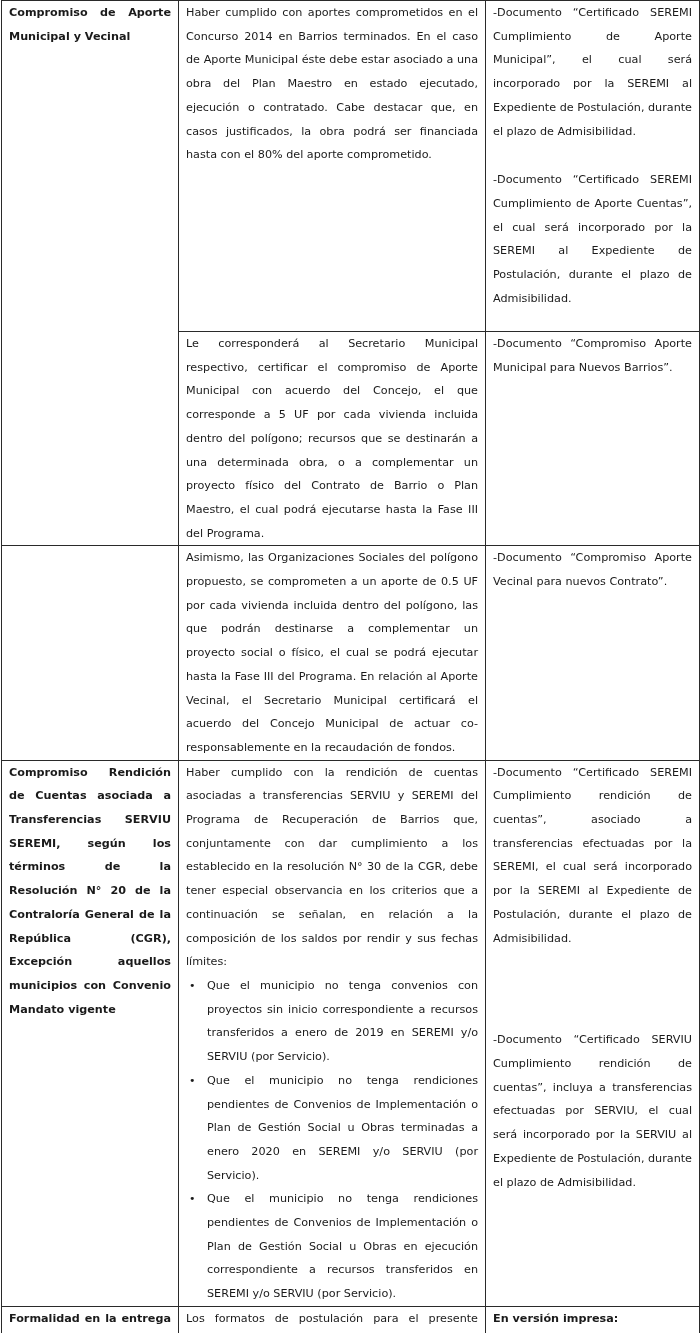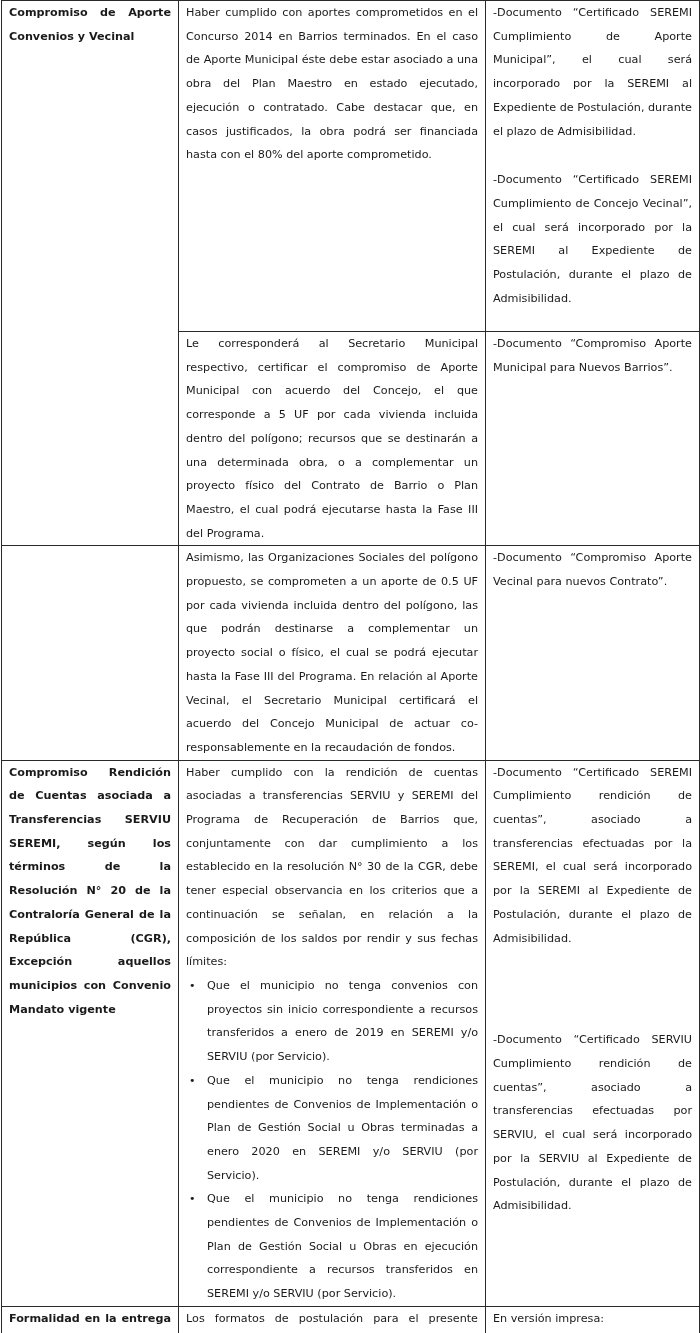--- a/index.html
+++ b/index.html
@@ -27,48 +27,48 @@
     .crit { font-weight: bold; padding-left: 6px; padding-right: 6px; }
     .crit .txt { text-align: justify; text-align-last: left; }
     p { margin: 0; }
     .gap1 { margin-top: 25px; }
     .gap3 { margin-top: 78px; }
     ul.bullets { margin: 0; padding: 0; list-style: none; }
     ul.bullets li { position: relative; padding-left: 21px; text-align: justify; }
     ul.bullets li .dot {
       position: absolute; left: 3px; top: 0; font-size: 11px;
     }
-    .subhead { font-weight: normal; }
+    .subhead { font-weight: bold; }
     tr.r1 { height: 331px; }
     tr.r2 { height: 173px; }
     tr.r3 { height: 185px; }
     tr.r4 { height: 480px; }
     tr.r5 { height: 164px; }
   </style>
 </head>
 <body>
 
 <table class="doc-table">
   <colgroup>
       <col class="c1">
       <col class="c2">
       <col class="c3">
     </colgroup>
   <tbody>
 
     <tr class="r1">
       <td class="crit" rowspan="2">
-        <p class="txt">Compromiso de Aporte Convenios y Vecinal</p>
+        <p class="txt">Compromiso de Aporte Municipal y Vecinal</p>
       </td>
       <td>
         <p>Haber cumplido con aportes comprometidos en el Concurso 2014 en Barrios terminados. En el caso de Aporte Municipal éste debe estar asociado a una obra del Plan Maestro en estado ejecutado, ejecución o contratado. Cabe destacar que, en casos justificados, la obra podrá ser financiada hasta con el 80% del aporte comprometido.</p>
       </td>
       <td>
         <p>-Documento “Certificado SEREMI Cumplimiento de Aporte Municipal”, el cual será incorporado por la SEREMI al Expediente de Postulación, durante el plazo de Admisibilidad.</p>
-        <p class="gap1">-Documento “Certificado SEREMI Cumplimiento de Concejo Vecinal”, el cual será incorporado por la SEREMI al Expediente de Postulación, durante el plazo de Admisibilidad.</p>
+        <p class="gap1">-Documento “Certificado SEREMI Cumplimiento de Aporte Cuentas”, el cual será incorporado por la SEREMI al Expediente de Postulación, durante el plazo de Admisibilidad.</p>
       </td>
     </tr>
 
     <tr class="r2">
       <td>
         <p>Le corresponderá al Secretario Municipal respectivo, certificar el compromiso de Aporte Municipal con acuerdo del Concejo, el que corresponde a 5 UF por cada vivienda incluida dentro del polígono; recursos que se destinarán a una determinada obra, o a complementar un proyecto físico del Contrato de Barrio o Plan Maestro, el cual podrá ejecutarse hasta la Fase III del Programa.</p>
       </td>
       <td>
         <p>-Documento “Compromiso Aporte Municipal para Nuevos Barrios”.</p>
       </td>
@@ -102,21 +102,21 @@
             <span>Que el municipio no tenga rendiciones pendientes de Convenios de Implementación o Plan de Gestión Social u Obras terminadas a enero 2020 en SEREMI y/o SERVIU (por Servicio).</span>
           </li>
           <li>
             <span class="dot">•</span>
             <span>Que el municipio no tenga rendiciones pendientes de Convenios de Implementación o Plan de Gestión Social u Obras en ejecución correspondiente a recursos transferidos en SEREMI y/o SERVIU (por Servicio).</span>
           </li>
         </ul>
       </td>
       <td>
         <p>-Documento “Certificado SEREMI Cumplimiento rendición de cuentas”, asociado a transferencias efectuadas por la SEREMI, el cual será incorporado por la SEREMI al Expediente de Postulación, durante el plazo de Admisibilidad.</p>
-        <p class="gap3">-Documento “Certificado SERVIU Cumplimiento rendición de cuentas”, asociado a transferencias efectuadas por SERVIU, el cual será incorporado por la SERVIU al Expediente de Postulación, durante el plazo de Admisibilidad.</p>
+        <p class="gap3">-Documento “Certificado SERVIU Cumplimiento rendición de cuentas”, incluya a transferencias efectuadas por SERVIU, el cual será incorporado por la SERVIU al Expediente de Postulación, durante el plazo de Admisibilidad.</p>
       </td>
     </tr>
 
     <tr class="r5">
       <td class="crit">
         <p class="txt">Formalidad en la entrega de antecedentes solicitados</p>
       </td>
       <td>
         <p>Los formatos de postulación para el presente concurso serán entregados por el MINVU. Dicha documentación debe ser presentada en un sobre cerrado que incluya: una versión impresa y una versión digital, ingresándolo a la SEREMI respectiva, en el plazo, horario y lugar indicados, según lo señalado en el numeral 6 de esta resolución.</p>
       </td>

